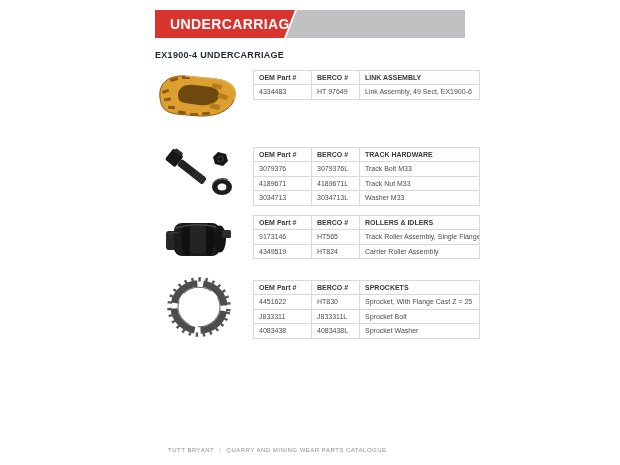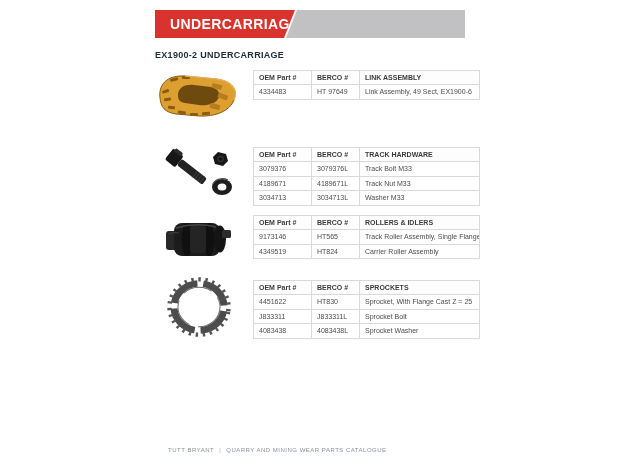--- a/index.html
+++ b/index.html
@@ -69,21 +69,21 @@
 </head>
 <body>
 
 <div class="stage">
 
   <div class="banner-red">
     <span class="banner-label">UNDERCARRIAGE</span>
   </div>
   <div class="banner-gray"></div>
 
-  <div class="page-title">EX1900-2 UNDERCARRIAGE</div>
+  <div class="page-title">EX1900-4 UNDERCARRIAGE</div>
 
   <div class="product-image img-1">
     <svg viewBox="0 0 92 60" xmlns="http://www.w3.org/2000/svg">
       <path d="M8 32 C6 16 18 9 33 10 L64 13 C81 15 86 24 82 34 C78 45 63 51 47 50 L24 48 C12 46 9 41 8 32 Z" fill="#dd9f2f" stroke="#8a5c12" stroke-width="1"></path>
       <path d="M26 29 C26 21 34 18 42 19 L59 21 C67 23 69 28 66 33 C63 38 55 40 47 39 L33 37 C27 36 26 33 26 29 Z" fill="#6e4a0e"></path>
       <g fill="#8a5c12">
         <rect x="10" y="24" width="7" height="3" rx="1" transform="rotate(-18 13 25)"></rect>
         <rect x="12" y="32" width="7" height="3" rx="1" transform="rotate(-8 15 33)"></rect>
         <rect x="16" y="40" width="7" height="3" rx="1" transform="rotate(6 19 41)"></rect>
         <rect x="26" y="45" width="8" height="3" rx="1" transform="rotate(10 30 46)"></rect>

